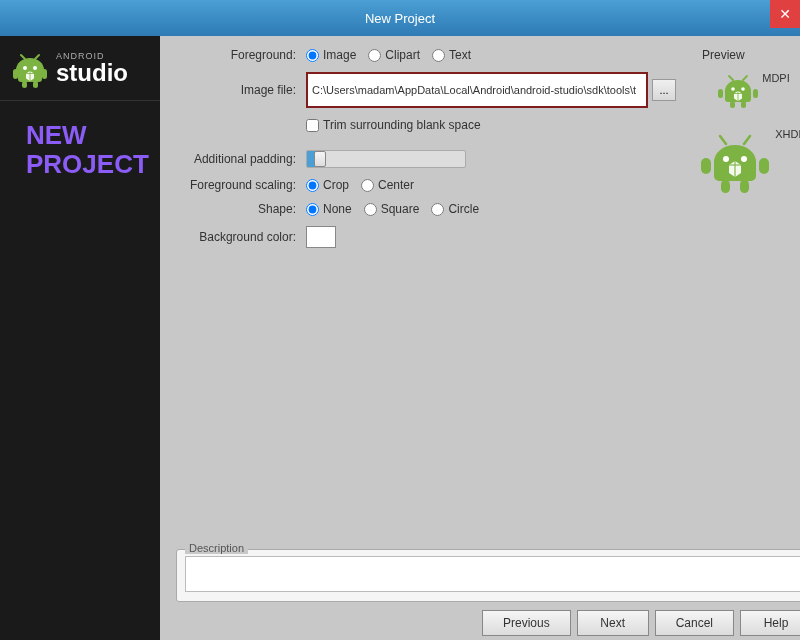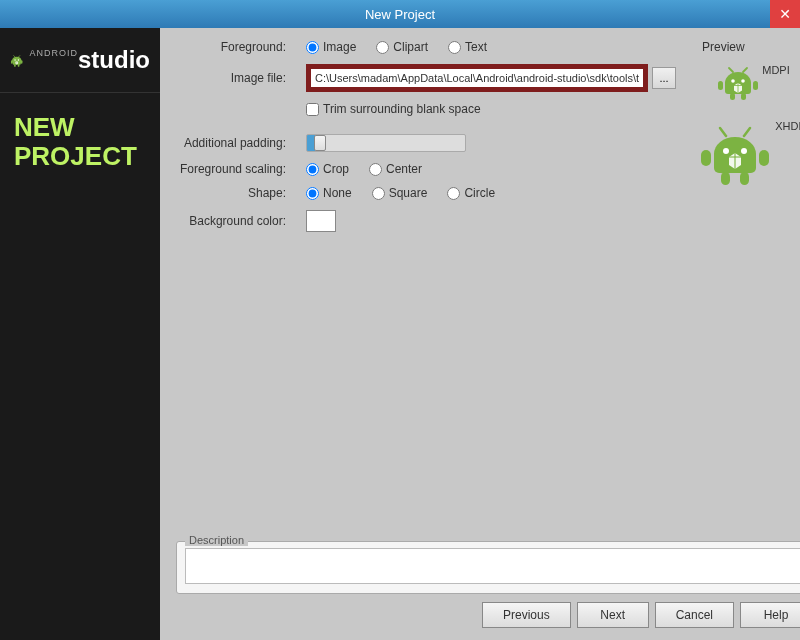--- a/index.html
+++ b/index.html
@@ -1,20 +1,20 @@
 <!DOCTYPE html>
 <html><head>
   <meta charset="utf-8">
   <style>
     * { box-sizing: border-box; margin: 0; padding: 0; }
     body { width: 800px; height: 640px; font-family: 'Segoe UI', Arial, sans-serif; font-size: 12px; background: #c0c0c0; overflow: hidden; }
 
     .title-bar {
       background: linear-gradient(to bottom, #4a9fd4, #2e7ab5);
-      height: 28px;
+      height: 36px;
       display: flex;
       align-items: center;
       justify-content: center;
       color: white;
       font-size: 13px;
       font-weight: normal;
       position: relative;
     }
     .title-bar-close {
       position: absolute;
@@ -50,41 +50,42 @@
       align-items: center;
       gap: 6px;
       border-bottom: 1px solid #333;
     }
     .android-icon-small {
       width: 40px;
       height: 40px;
     }
     .studio-text {
       display: flex;
-      flex-direction: row;
+      flex-direction: column;
     }
     .android-label {
       color: #aaa;
       font-size: 9px;
       letter-spacing: 1px;
       text-transform: uppercase;
     }
     .studio-label {
       color: white;
       font-size: 24px;
       font-weight: bold;
       line-height: 1;
     }
     .sidebar-title {
       padding: 20px 14px 10px;
-      color: #bef264;
+      color: #8b5cf6;
       font-size: 26px;
       font-weight: 900;
       line-height: 1.1;
       text-transform: uppercase;
+      margin-left: 12px;
     }
 
     .content-area {
       flex: 1;
       display: flex;
       flex-direction: column;
       padding: 12px 16px 8px;
     }
 
     .form-section {
@@ -98,29 +99,29 @@
     }
 
     .form-row {
       display: flex;
       align-items: center;
       margin-bottom: 10px;
     }
     .form-label {
       width: 130px;
       text-align: right;
-      padding-right: 20px;
+      padding-right: 10px;
       color: #333;
       font-size: 12px;
       flex-shrink: 0;
     }
     .form-controls {
       display: flex;
       align-items: center;
-      gap: 20px;
+      gap: 12px;
       flex-wrap: wrap;
     }
 
     .radio-group {
       display: flex;
       align-items: center;
       gap: 4px;
     }
     .radio-group input[type="radio"] {
       margin: 0;
@@ -132,22 +133,22 @@
     }
 
     .file-input-row {
       display: flex;
       align-items: center;
       gap: 4px;
       width: 370px;
     }
     .file-path-input {
       flex: 1;
-      height: 28px;
-      border: 5px solid #7f1d1d;
+      height: 36px;
+      border: 2px solid #7f1d1d;
       padding: 0 4px;
       font-size: 11px;
       background: white;
       color: #333;
     }
     .browse-btn {
       height: 22px;
       width: 24px;
       border: 1px solid #999;
       background: linear-gradient(to bottom, #f0f0f0, #d8d8d8);

